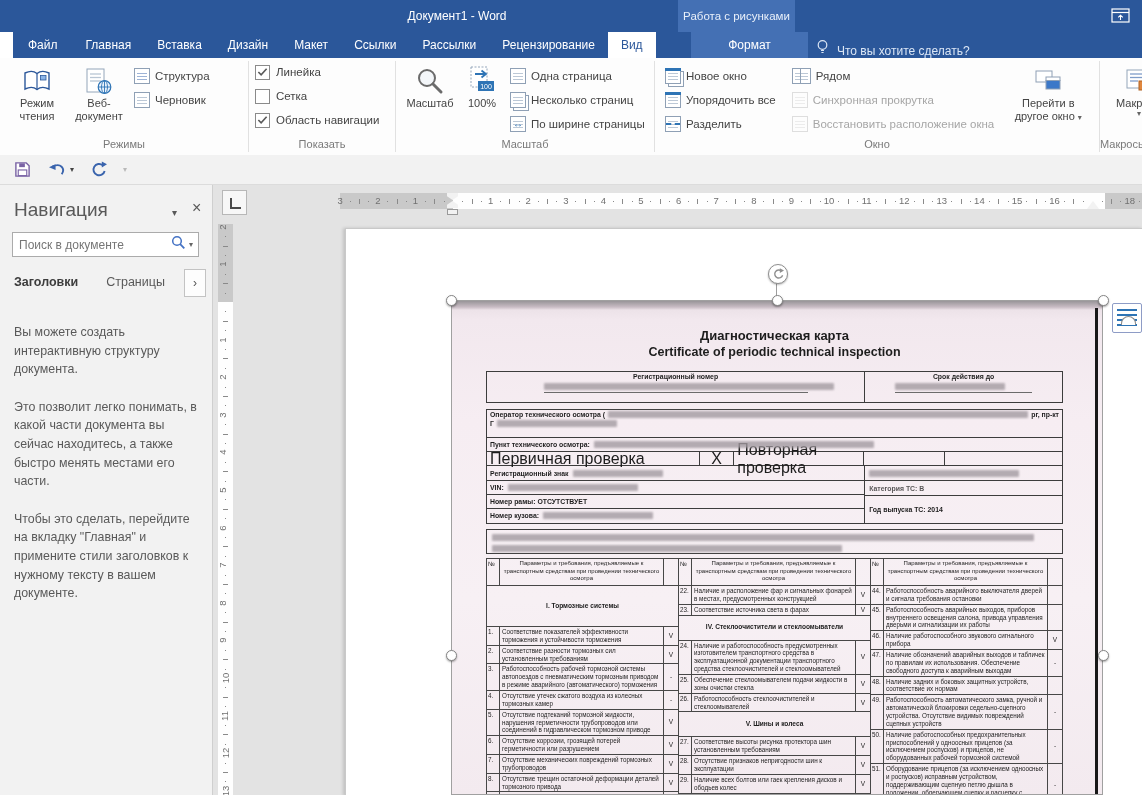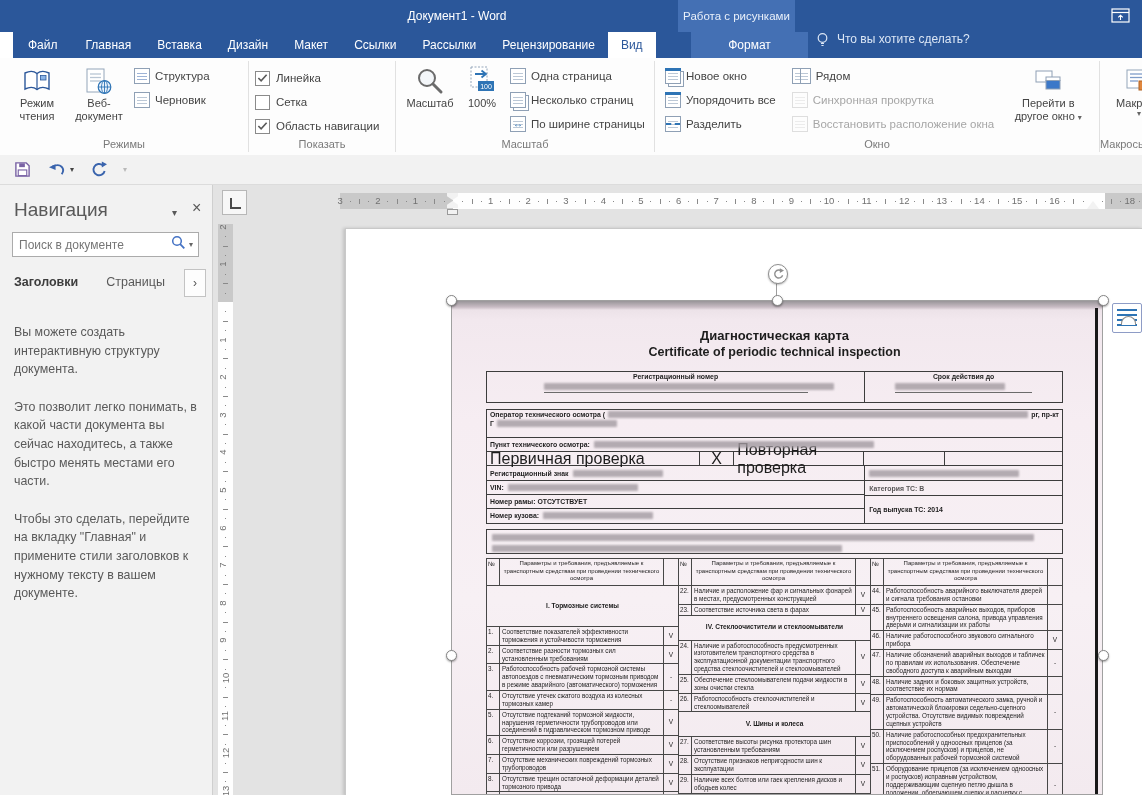--- a/index.html
+++ b/index.html
@@ -14,21 +14,21 @@
               color:#e9f0fa;font-size:11.5px;line-height:32px;text-align:center;}
   #ribbon-display{position:absolute;right:10px;top:7px;width:22px;height:18px;cursor:pointer;}
   
   #tabrow{position:absolute;left:13px;top:32px;width:1142px;height:26px;background:#2b579a;}
   #tab-strip{position:absolute;left:0;top:0;height:26px;display:flex;align-items:stretch;}
   .tab{color:#fff;font-size:12px;line-height:26px;padding:0 13px;white-space:nowrap;cursor:pointer;}
   .tab.file{padding:0 15px;}
   .tab.active{background:#fff;color:#2b579a;}
   #ctx-tab{position:absolute;left:678px;top:0;width:117px;height:26px;background:#4470b4;
            color:#fff;font-size:12px;line-height:26px;text-align:center;cursor:pointer;}
-  #tellme{position:absolute;left:802px;top:0;height:26px;display:flex;align-items:flex-start;gap:7px;
+  #tellme{position:absolute;left:802px;top:0;height:26px;display:flex;align-items:flex-end;gap:7px;
           color:#dbe6f5;font-size:12px;cursor:pointer;}
   
   #ribbon{position:absolute;left:0;top:58px;width:1142px;height:97px;background:#fdfdfd;
           border-bottom:1px solid #d4d4d4;display:flex;}
   .grp{display:flex;flex-direction:column;flex:none;}
   .grp-content{flex:1;display:flex;align-items:flex-start;padding:3px 4px 0 6px;}
   .grp-label{height:17px;font-size:11px;color:#7a7a7a;text-align:center;overflow:hidden;white-space:nowrap;}
   .vsep{width:1px;background:#e1e1e1;margin:3px 0;flex:none;}
   .bigbtn{display:flex;flex-direction:column;align-items:center;width:58px;padding:4px 2px 2px;
           border-radius:2px;cursor:pointer;flex:none;}
@@ -265,21 +265,21 @@
               <span class="mini i-pg"></span>
               <span>Черновик</span>
             </div>
           </div>
       </div>
       <div class="grp-label">Режимы</div>
     </div>
     <div class="vsep"></div>
 
     <div class="grp" style="width:146px">
-      <div class="grp-content" style="display:block;padding-top:8px">
+      <div class="grp-content" style="display:block;padding-top:2px">
         <div id="show-checks">
             <div class="checkrow">
               <span class="cbox">
                 <svg width="11" height="10" viewBox="0 0 12 10">
                   <path d="M1.5 5 L4.5 8 L10.5 1.5" stroke="#5a5a5a" stroke-width="1.8" fill="none"></path>
                 </svg>
               </span>
               <span>Линейка</span>
             </div>
             <div class="checkrow">

